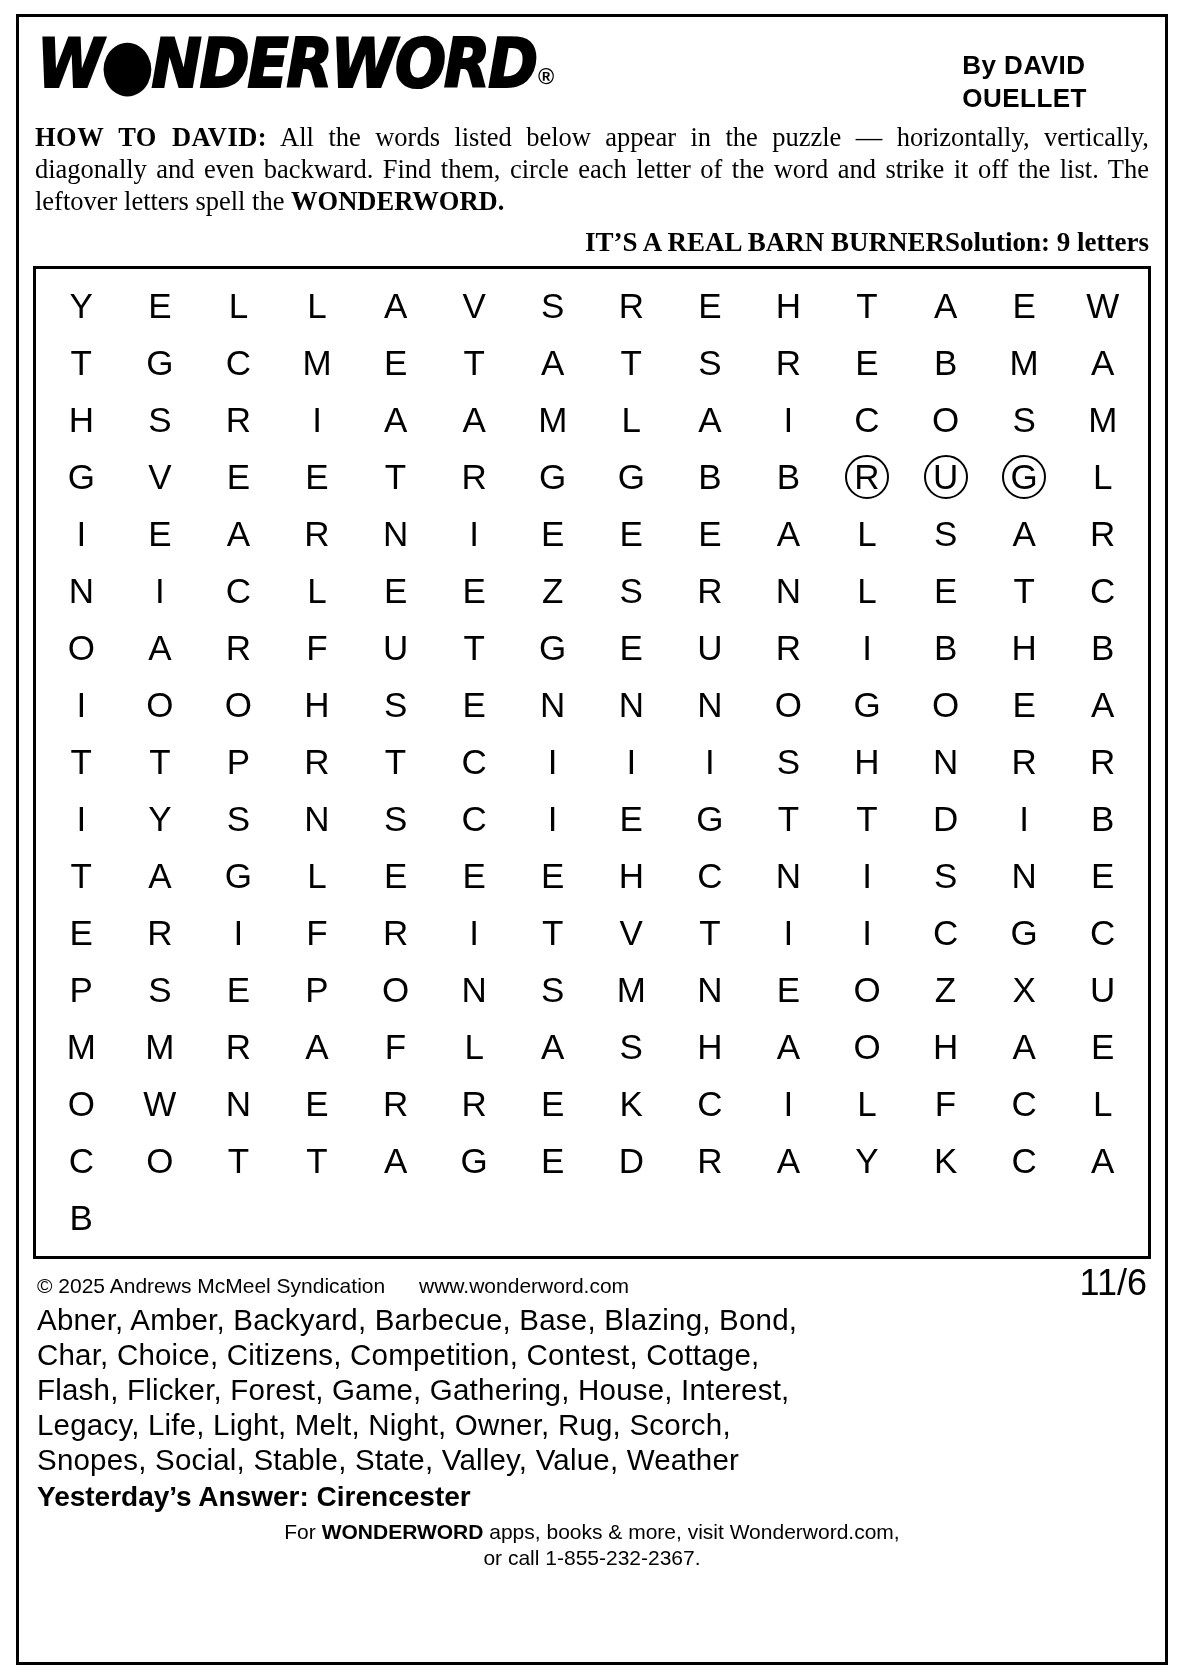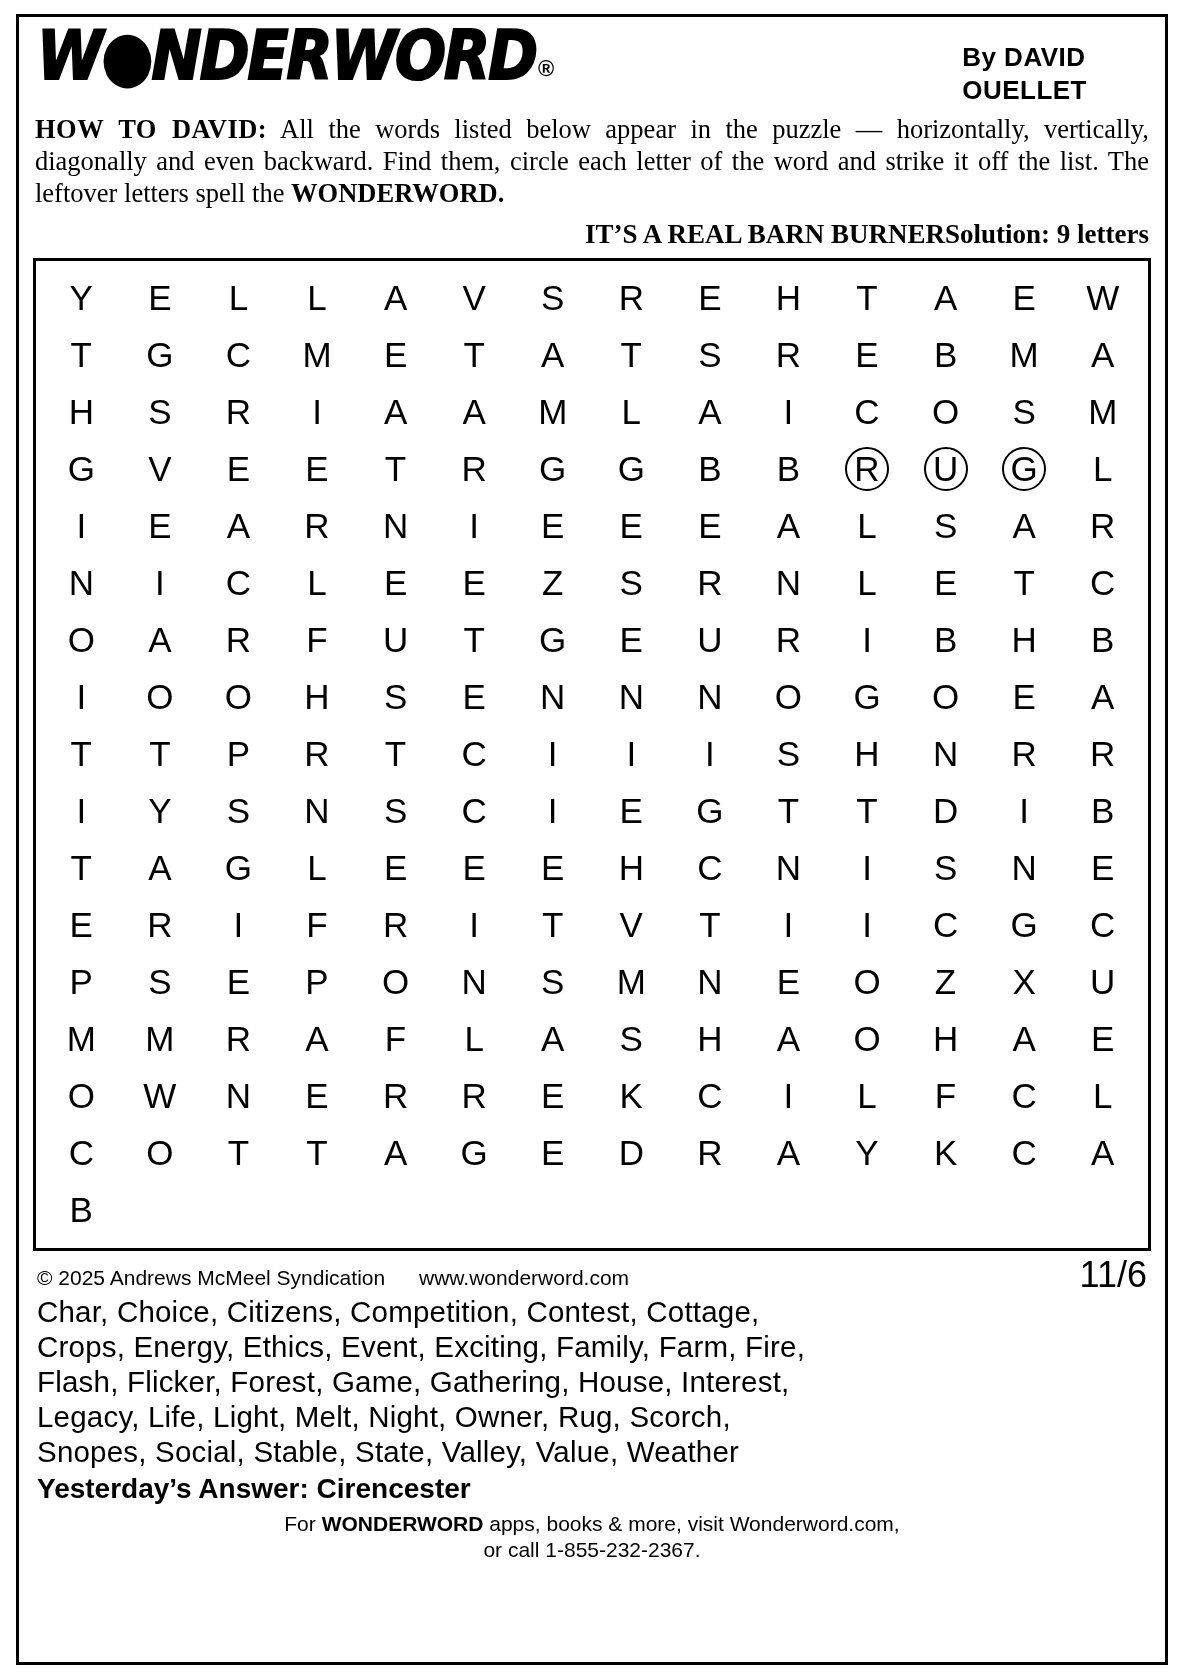--- a/index.html
+++ b/index.html
@@ -19,21 +19,21 @@
     width: 1184px;
     height: 1679px;
     box-sizing: border-box;
     padding: 14px 16px;
   }
   .frame {
     box-sizing: border-box;
     border: 3px solid #000;
     width: 100%;
     height: 100%;
-    padding: 8px 14px 6px 14px;
+    padding: 16px 14px 6px 14px;
     display: flex;
     flex-direction: column;
   }
 
   
   .header {
     display: flex;
     align-items: flex-start;
     justify-content: space-between;
     padding: 4px 4px 0 4px;
@@ -425,22 +425,22 @@
 
     <div class="credits">
       <div class="credits-left">
         <span>© 2025 Andrews McMeel Syndication</span>
         <span class="site">www.wonderword.com</span>
       </div>
       <div class="date">11/6</div>
     </div>
 
     <div class="wordlist" id="wordlist">
+        <span class="line">Abner, Amber, Backyard, Barbecue, Base, Blazing, Bond,</span>
         <span class="line">Char, Choice, Citizens, Competition, Contest, Cottage,</span>
-        <span class="line">Crops, Energy, Ethics, Event, Exciting, Family, Farm, Fire,</span>
         <span class="line">Flash, Flicker, Forest, Game, Gathering, House, Interest,</span>
         <span class="line">Legacy, Life, Light, Melt, Night, Owner, Rug, Scorch,</span>
         <span class="line">Snopes, Social, Stable, State, Valley, Value, Weather</span>
       </div>
 
     <div class="yesterday">Yesterday’s Answer: Cirencester</div>
 
     <div class="footer">
       <div>
         <span>For </span><b>WONDERWORD</b><span> apps, books &amp; more, visit Wonderword.com,</span>

